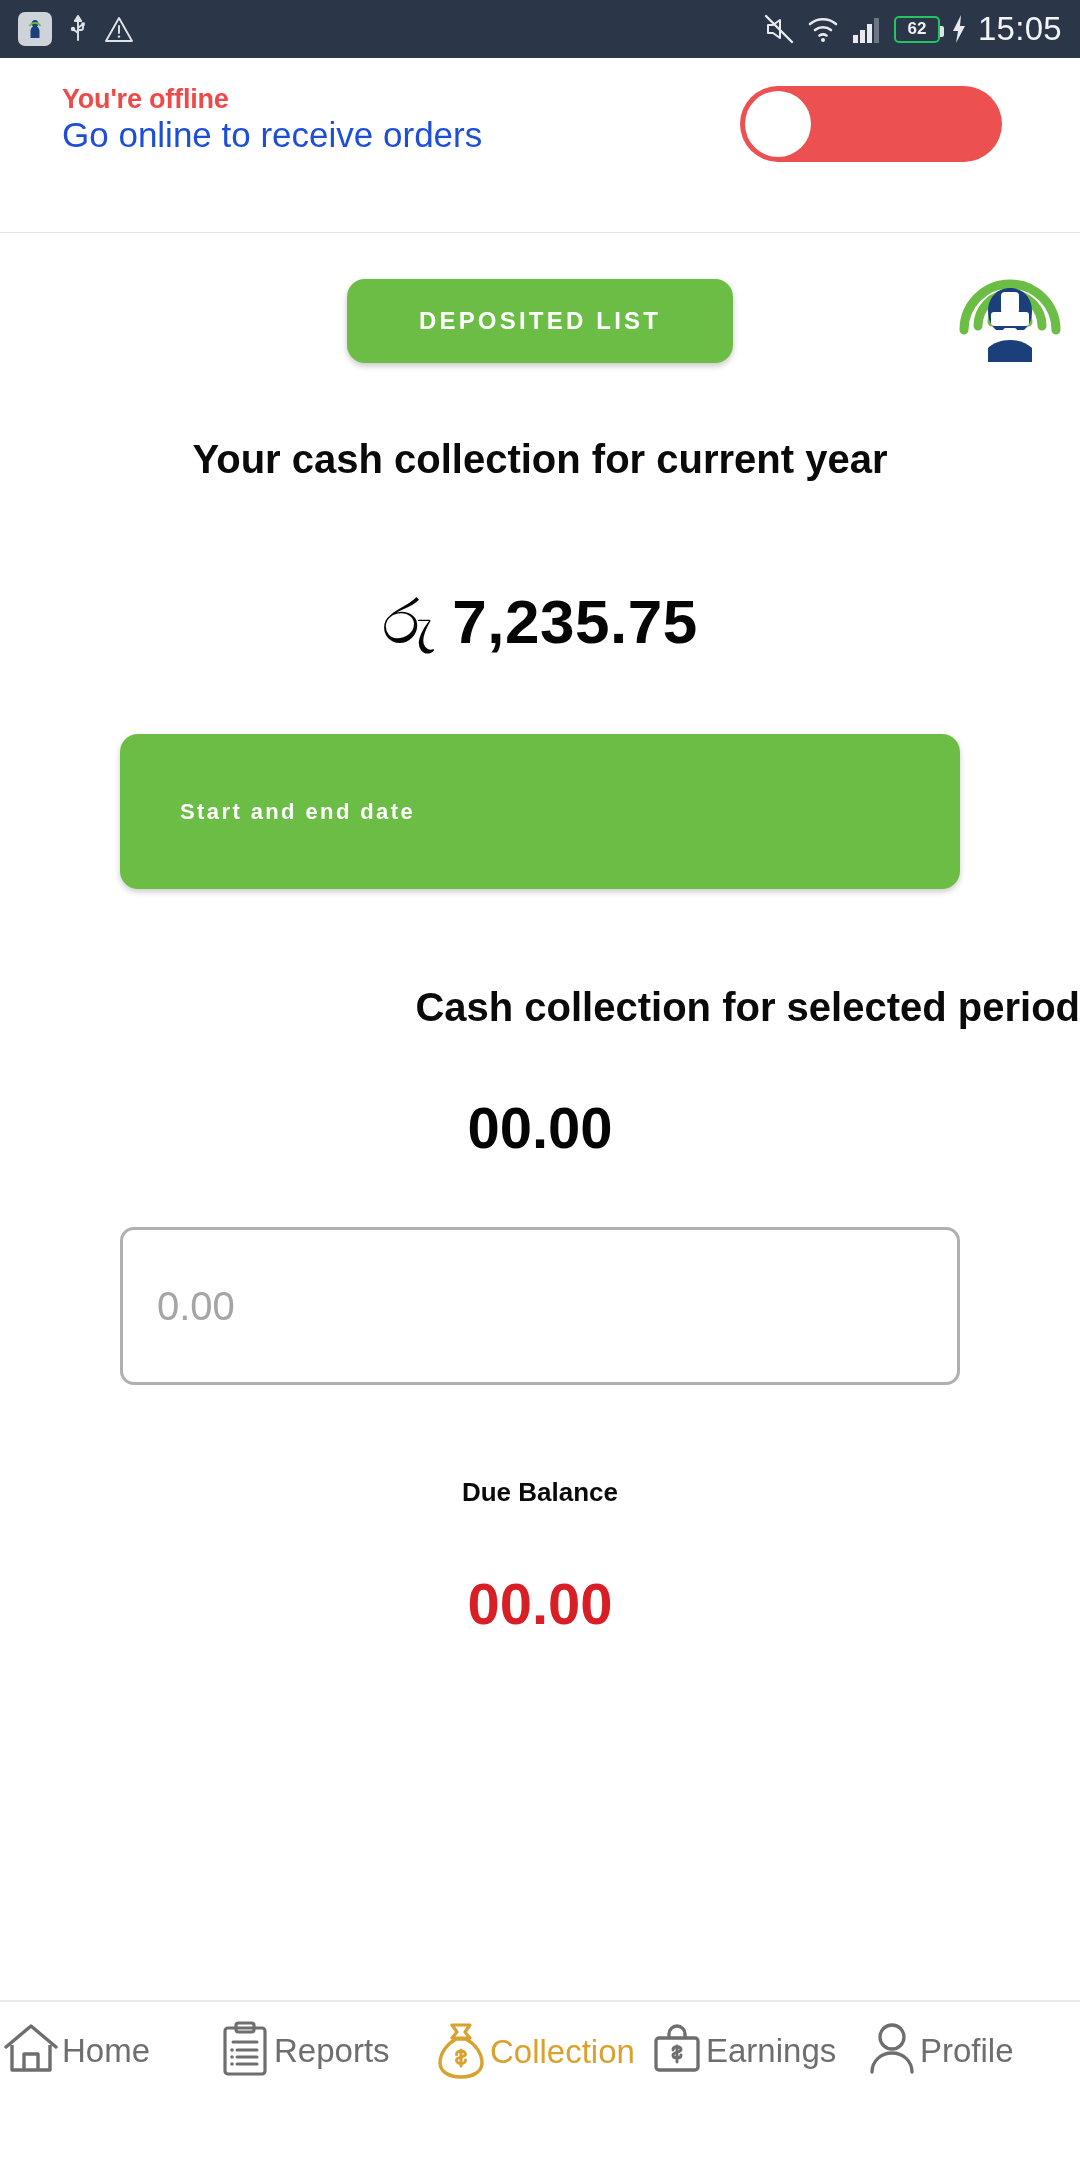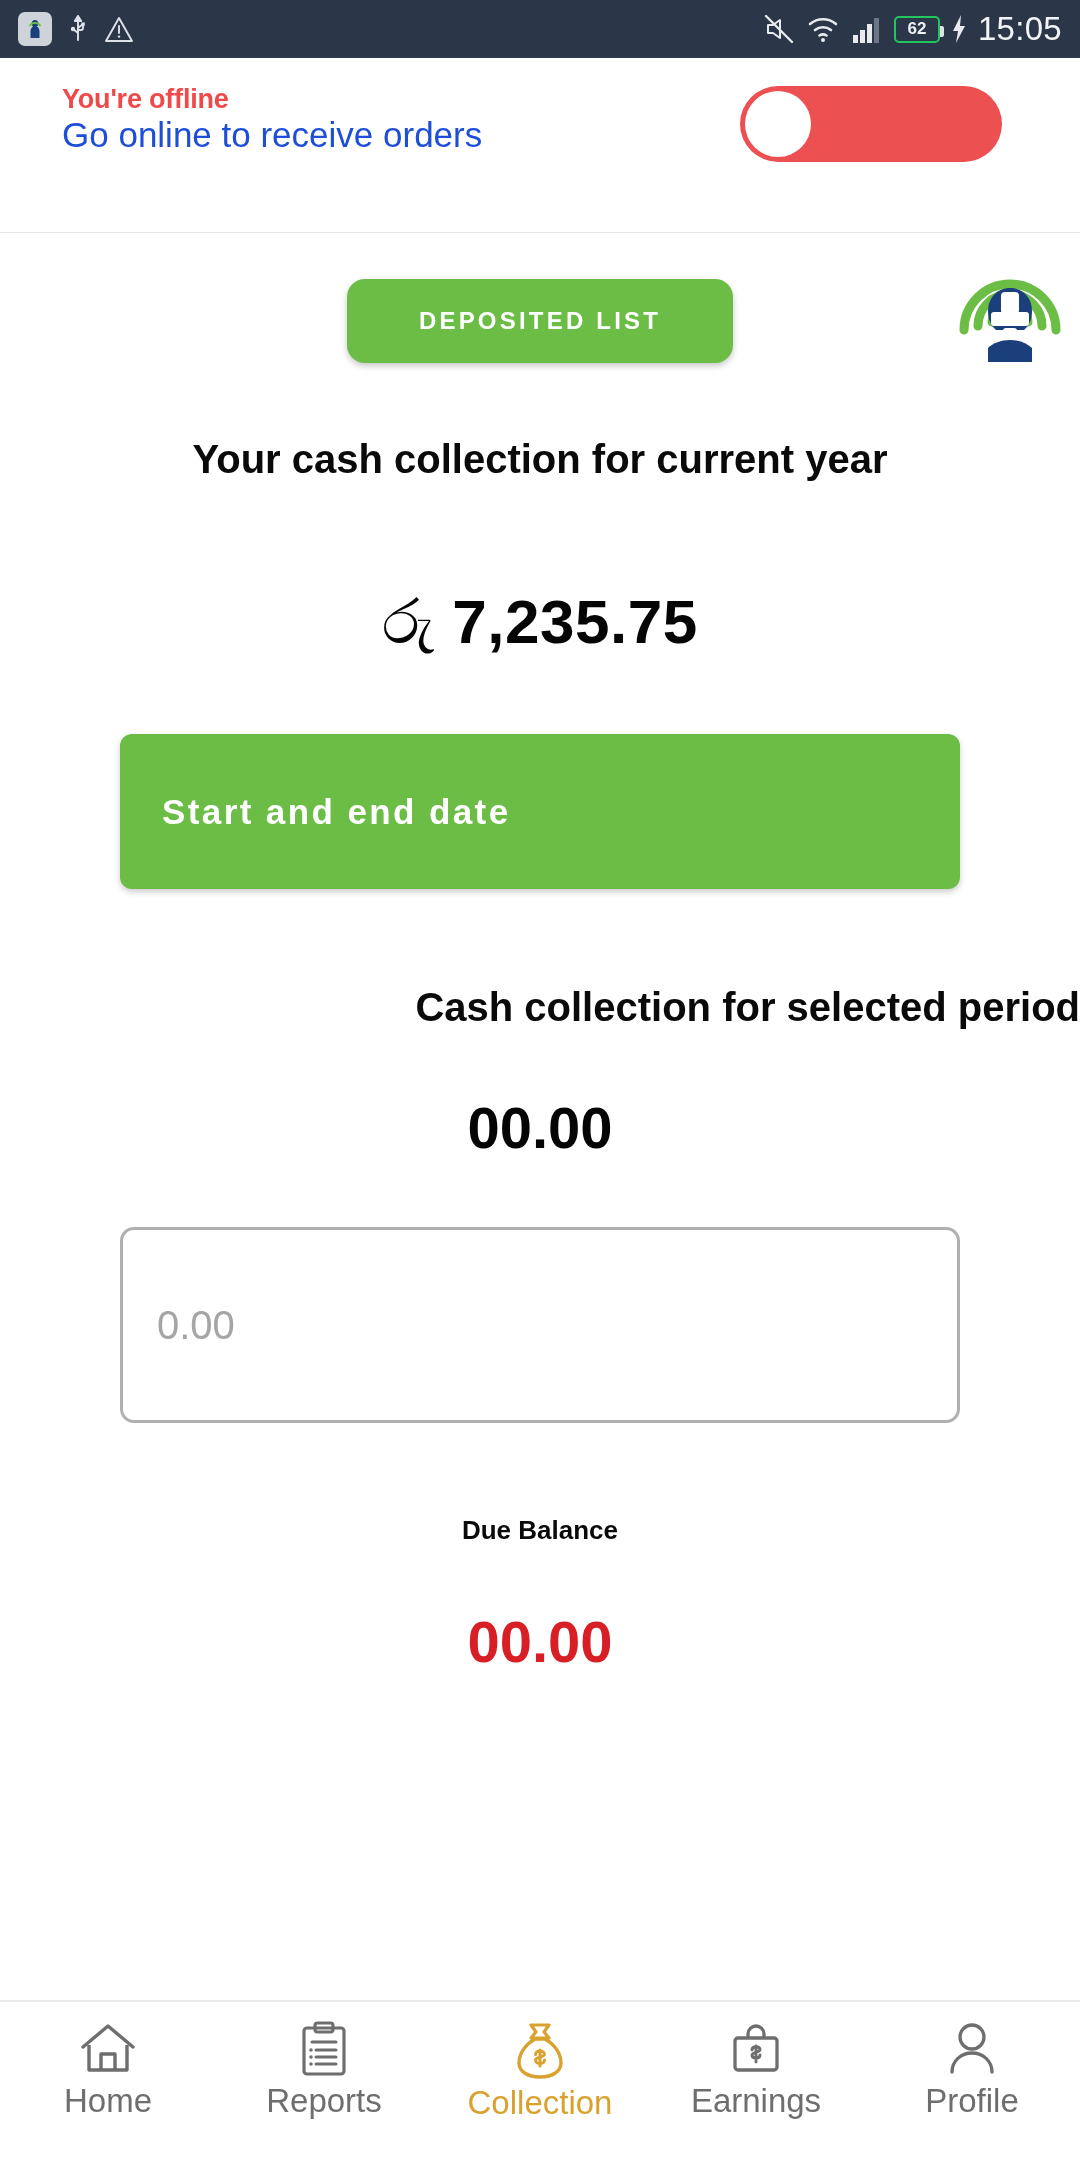--- a/index.html
+++ b/index.html
@@ -57,45 +57,45 @@
     font-family:"Liberation Sans", sans-serif;
   }
   .heading-1 { margin-top:74px; font-size:40px; font-weight:700; color:#0a0a0a; }
   .amount-year {
     margin-top:104px; font-size:62px; font-weight:700; color:#050505;
     letter-spacing:.5px;
   }
   .cur { font-weight:500; }
   .btn-daterange {
     display:block; margin:76px auto 0; width:840px; height:155px;
-    background:#6cbd45; border:none; border-radius:12px; color:#fff;
-    text-align:left; padding-left:42px; font-size:35px; font-weight:600;
+    background:#6cbd45; border:none; border-radius:18px; color:#fff;
+    text-align:left; padding-left:60px; font-size:22px; font-weight:600;
     letter-spacing:2.4px; box-shadow:0 3px 6px rgba(0,0,0,.2);
     font-family:"Liberation Sans", sans-serif;
   }
   .heading-2 { margin-top:96px; font-size:40px; font-weight:700; color:#0a0a0a;text-align:right; }
   .amount-period { margin-top:64px; font-size:58px; font-weight:700; color:#050505; }
   .deposit-input {
-    display:block; margin:66px auto 0; width:840px; height:196px;
+    display:block; margin:66px auto 0; width:840px; height:158px;
     border:3px solid #b0b0b0; border-radius:14px; background:#fff;
     padding-left:34px; font-size:40px; color:#555;
     font-family:"Liberation Sans", sans-serif; outline:none;
   }
   .deposit-input::placeholder { color:#a5a5a5; }
   .heading-3 { margin-top:92px; font-size:26px; font-weight:700; color:#0a0a0a; }
   .amount-due { margin-top:62px; font-size:58px; font-weight:700; color:#d81f26; }
 
   
   .bottomnav {
     position:absolute; left:0; bottom:0; width:1080px; height:160px;
     background:#fff; border-top:2px solid #e9e9e9;
     display:flex; align-items:flex-start; justify-content:space-around;
     padding-top:18px;
   }
-  .navitem { width:216px; display:flex; flex-direction:column; align-items:center; gap:0;justify-content:flex-end; }
+  .navitem { width:216px; display:flex; flex-direction:row; align-items:center; gap:0; }
   .navlabel { font-size:33px; color:#6e6e6e; }
   .navitem.active .navlabel { color:#d9a12e; }
 </style>
 </head>
 <body>
 
 <div class="screen">
 
   <div class="statusbar">
     <div class="sb-left">

